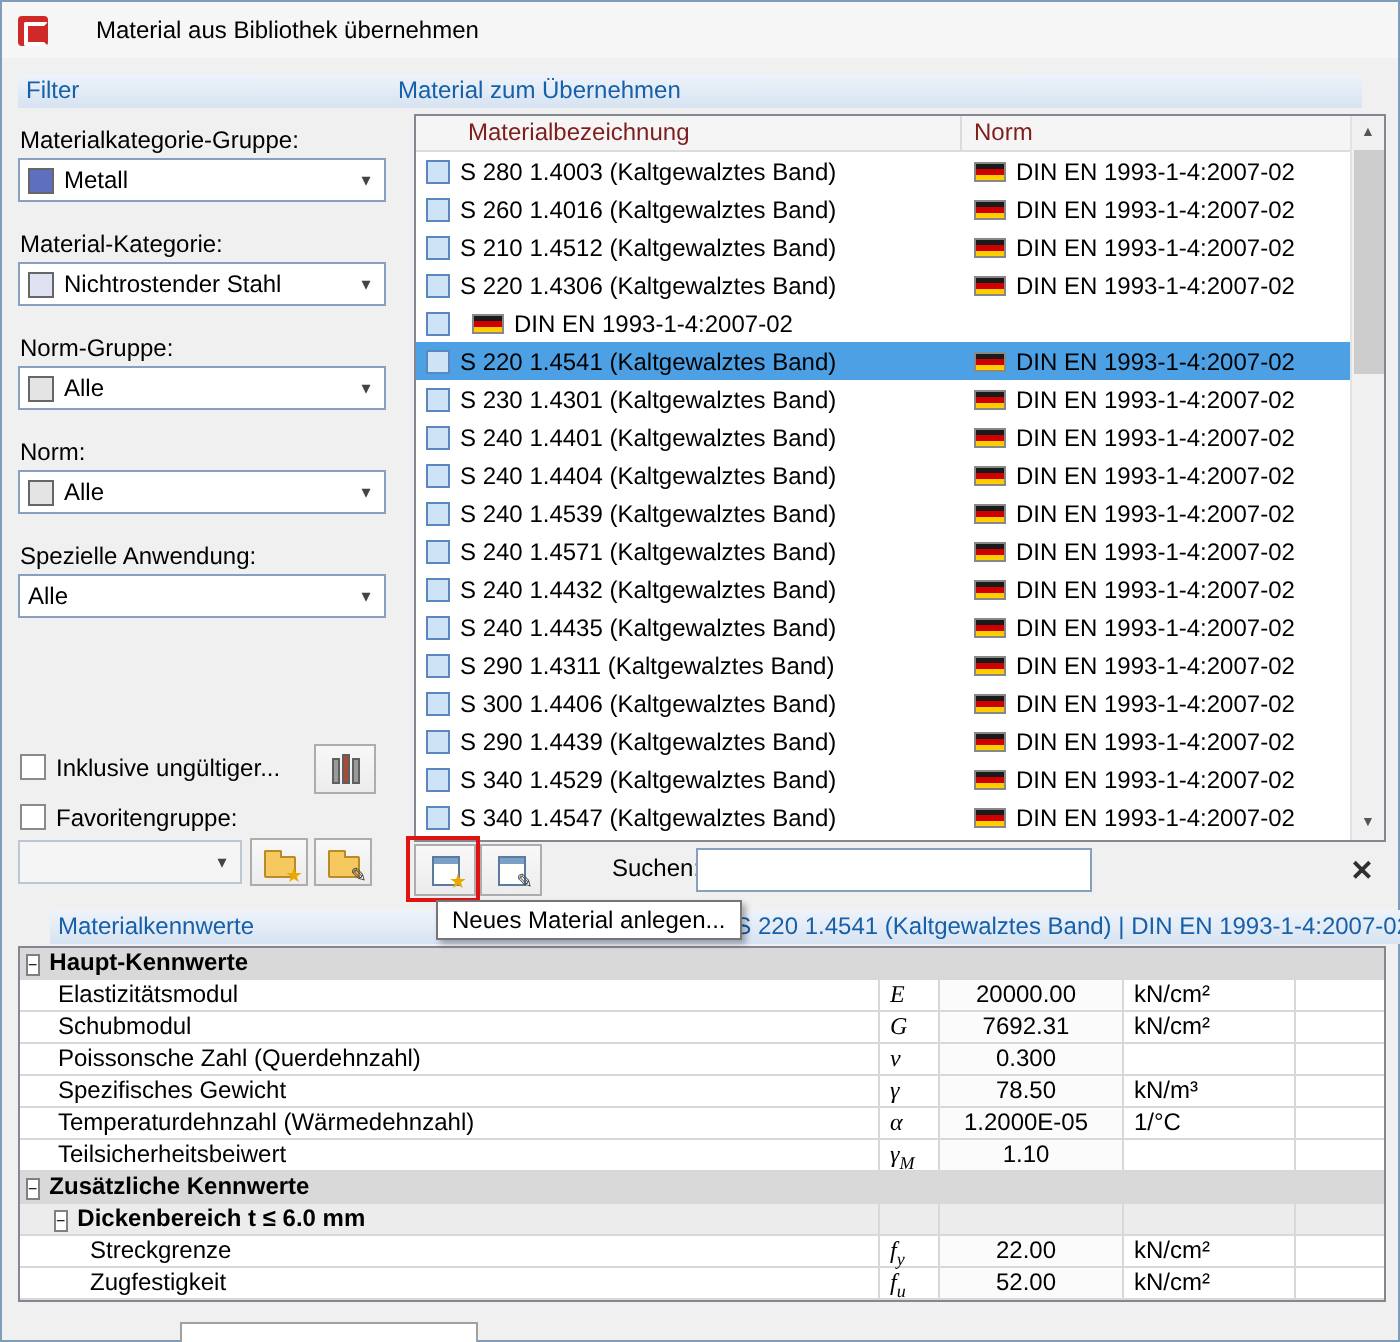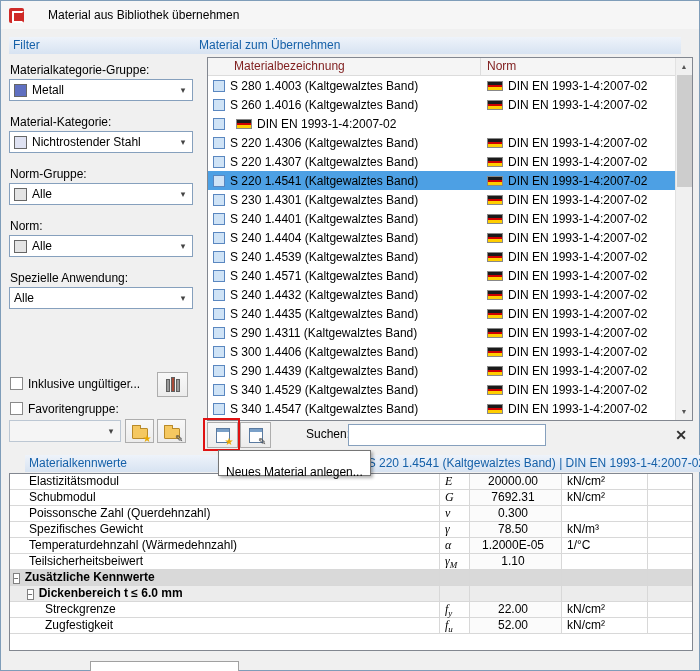--- a/index.html
+++ b/index.html
@@ -62,21 +62,21 @@
   .sbtn.up { top:0; } .sbtn.down { bottom:0; }
   .thumb { position:absolute; left:1px; width:15px; top:17px; height:112px; background:#cdcdcd; }
 
   
   .red-box { position:absolute; left:202px; top:417px; width:37px; height:33px; border:2px solid #e01212; z-index:4; }
   .search-label { position:absolute; left:305px; top:426px; }
   .search-input { position:absolute; left:347px; top:423px; width:198px; height:22px; border:1px solid #86a0bd; background:#fff; font-family:"Liberation Sans",sans-serif; font-size:12px; padding:0 4px; }
   .clear-btn { position:absolute; left:668px; top:422px; width:24px; height:24px; display:flex; align-items:center; justify-content:center; font-size:14px; font-weight:bold; color:#303030; }
 
   
-  .tooltip { position:absolute; left:217px; top:449px; height:20px; line-height:18px; background:#fff; border:1px solid #767676; padding:12px 7px; box-shadow:2px 2px 3px rgba(0,0,0,.3); z-index:10; white-space:nowrap; }
+  .tooltip { position:absolute; left:217px; top:449px; height:20px; line-height:18px; background:#fff; border:1px solid #767676; padding:0 7px; box-shadow:2px 2px 3px rgba(0,0,0,.3); z-index:10; white-space:nowrap; }
 
   
   .prop-table { position:absolute; left:8px; top:472px; width:684px; height:178px; background:#fff; border:1px solid #828790; overflow:hidden; }
   .prop-row { display:flex; height:16px; line-height:15px; border-bottom:1px solid #d8d8d8; }
   .prop-row > span { display:block; }
   .c-desc { width:430px; border-right:1px solid #d8d8d8; display:flex; align-items:center; padding-left:2px; white-space:nowrap; overflow:hidden; }
   .c-sym { width:30px; border-right:1px solid #d8d8d8; padding-left:5px; font-family:"Liberation Serif",serif; font-style:italic; }
   .c-sym sub { font-size:9px; }
   .c-val { width:92px; border-right:1px solid #d8d8d8; text-align:center; padding-right:5px; }
   .c-unit { width:86px; border-right:1px solid #d8d8d8; padding-left:5px; }
@@ -196,40 +196,40 @@
           <span class="mat-name">S 260 1.4016 (Kaltgewalztes Band)</span>
           <span class="norm-cell">
             <span class="flag"></span>
             <span class="norm-text">DIN EN 1993-1-4:2007-02</span>
           </span>
         </div>
         <div class="mat-row">
           <span class="icon-cell">
             <span class="mat-sw"></span>
           </span>
+          <span class="mat-name">S 210 1.4512 (Kaltgewalztes Band)</span>
           <span class="norm-cell">
             <span class="flag"></span>
             <span class="norm-text">DIN EN 1993-1-4:2007-02</span>
           </span>
         </div>
         <div class="mat-row">
           <span class="icon-cell">
             <span class="mat-sw"></span>
           </span>
           <span class="mat-name">S 220 1.4306 (Kaltgewalztes Band)</span>
           <span class="norm-cell">
             <span class="flag"></span>
             <span class="norm-text">DIN EN 1993-1-4:2007-02</span>
           </span>
         </div>
         <div class="mat-row">
           <span class="icon-cell">
             <span class="mat-sw"></span>
           </span>
-          <span class="mat-name">S 220 1.4307 (Kaltgewalztes Band)</span>
           <span class="norm-cell">
             <span class="flag"></span>
             <span class="norm-text">DIN EN 1993-1-4:2007-02</span>
           </span>
         </div>
         <div class="mat-row sel" style="background: rgb(77, 160, 228);">
           <span class="icon-cell">
             <span class="mat-sw"></span>
           </span>
           <span class="mat-name">S 220 1.4541 (Kaltgewalztes Band)</span>
@@ -385,20 +385,27 @@
   <span class="search-label">Suchen:</span>
   <input class="search-input" value="" style="">
   <div class="clear-btn">
       <span>✕</span>
     </div>
 
   <div class="tooltip">Neues Material anlegen...</div>
 
   <div class="prop-table">
     <div>
+        <div class="prop-row group g0">
+          <span class="c-desc"><span class="exp" style="margin-left: 1px;">−</span><span class="glabel">Haupt-Kennwerte</span></span>
+          <span class="c-sym"></span>
+          <span class="c-val"></span>
+          <span class="c-unit"></span>
+          <span class="c-fill"></span>
+        </div>
         <div class="prop-row data">
           <span class="c-desc"><span class="twig" style="margin-left: 13px;"></span><span>Elastizitätsmodul</span></span>
           <span class="c-sym">E</span>
           <span class="c-val">20000.00</span>
           <span class="c-unit">kN/cm²</span>
           <span class="c-fill"></span>
         </div>
         <div class="prop-row data">
           <span class="c-desc"><span class="twig" style="margin-left: 13px;"></span><span>Schubmodul</span></span>
           <span class="c-sym">G</span>

